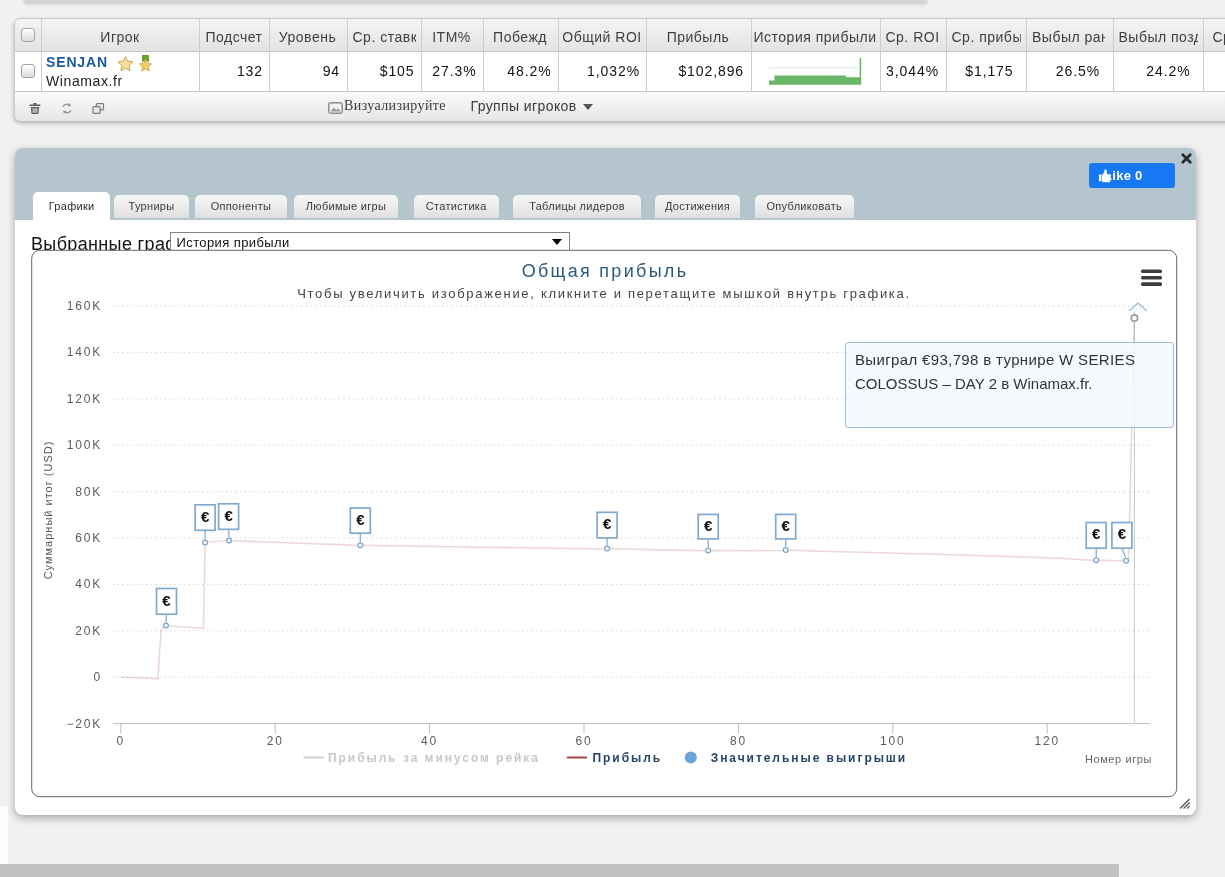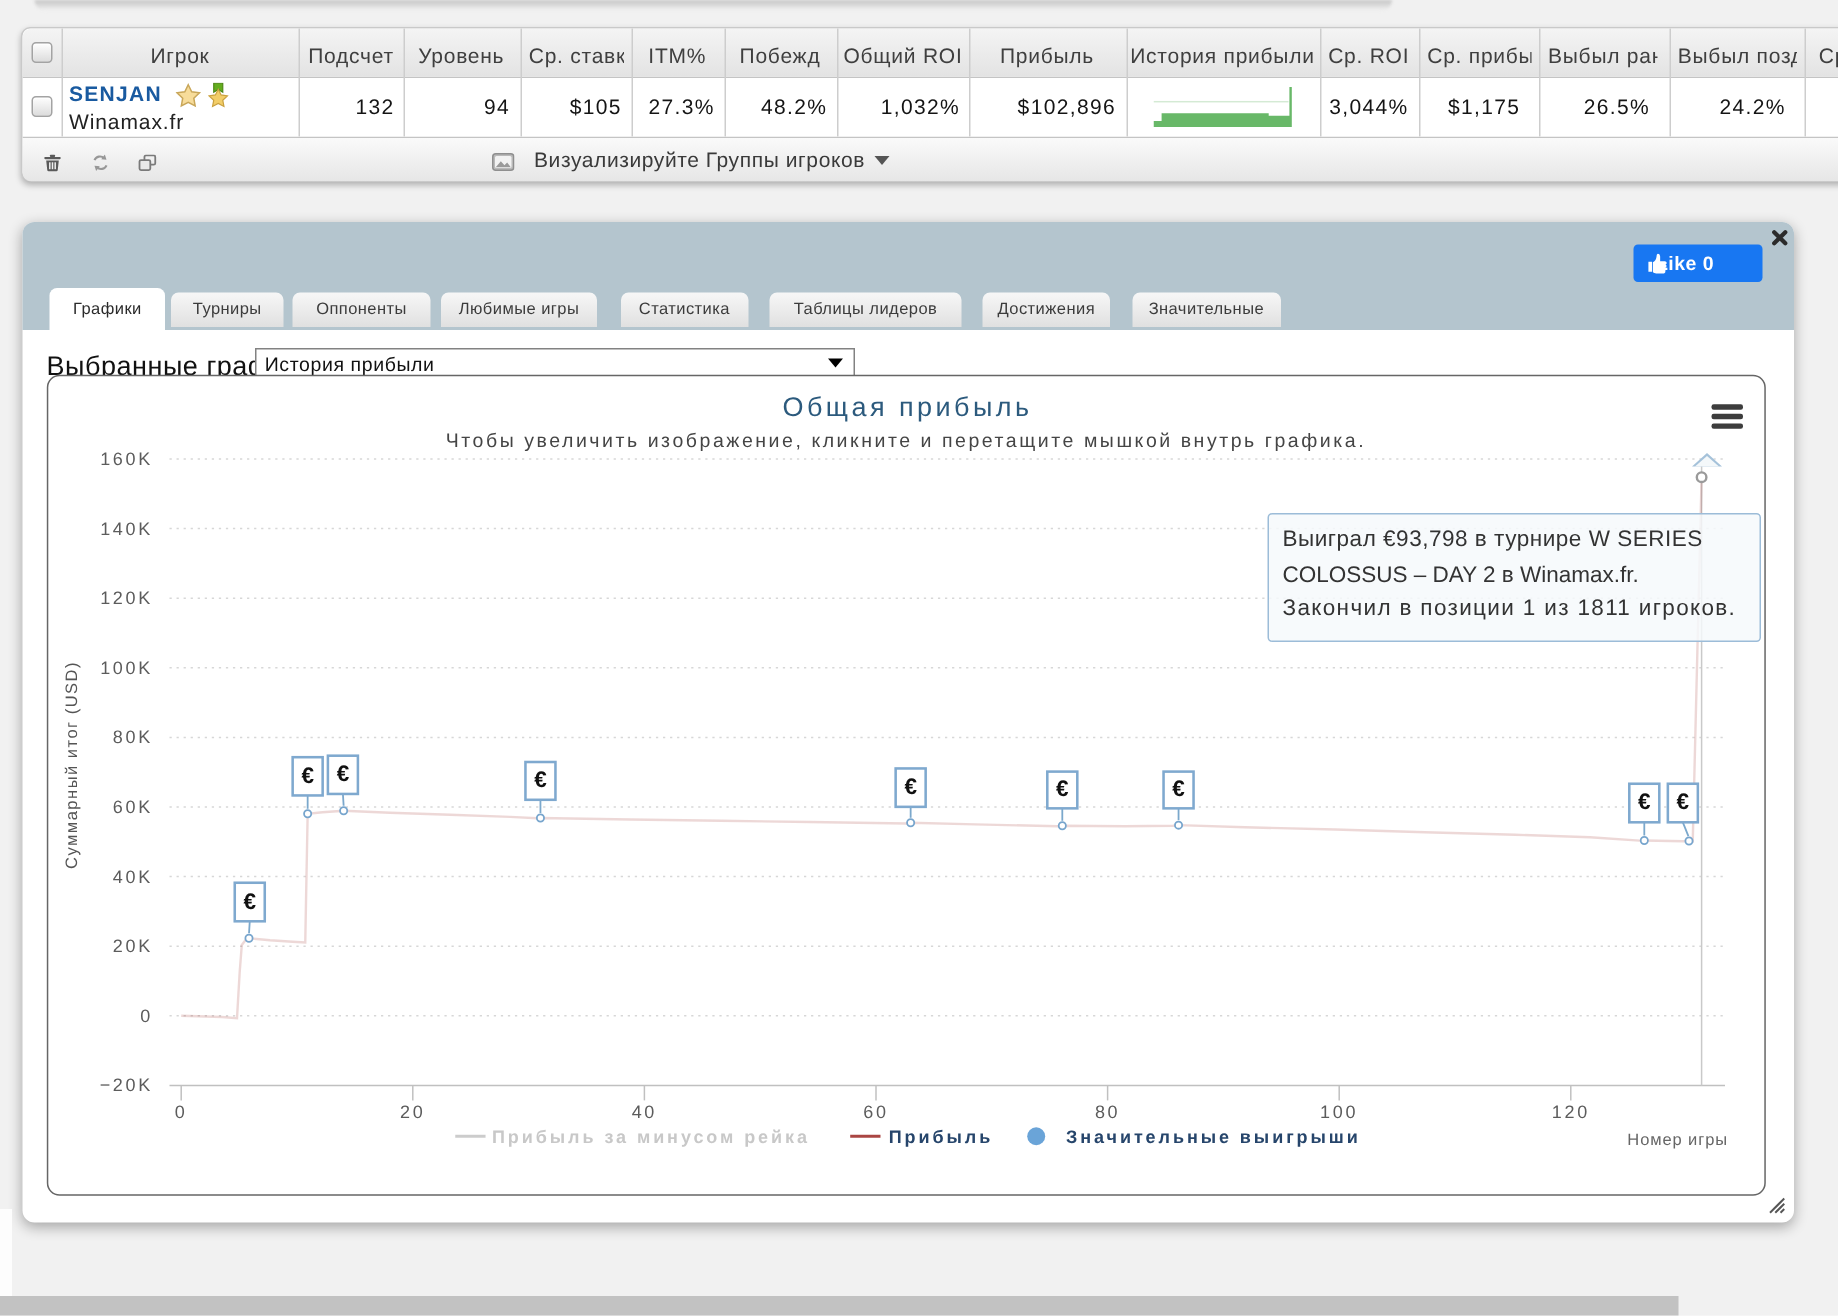--- a/index.html
+++ b/index.html
@@ -144,21 +144,21 @@
     <g fill="none" stroke="#7a7a7a" stroke-width="1.2">
       <rect x="68.3" y="0.6" width="7.2" height="6.2" rx="1"></rect>
       <rect x="65" y="3.7" width="7.2" height="6.7" rx="1" fill="#e9e9e9"></rect>
     </g>
   </svg>
   <svg class="abs" style="left:313px;top:83px;" width="15" height="12" viewBox="0 0 15 12">
     <rect x="0.5" y="0.5" width="14" height="11" rx="2" fill="#b9b9b9" stroke="#8f8f8f"></rect>
     <rect x="2" y="2" width="11" height="8" rx="1" fill="#f2f2f2"></rect>
     <path d="M2.5 9.5 l3.4-4 2.4 2.6 1.8-1.8 2.4 3.2 Z" fill="#9a9a9a"></path>
   </svg>
-  <div class="tbtxt" style="left:341px;">Визуализируйте</div>
+  <div class="tbtxt" style="left:329px;font-family:Liberation Serif, serif;">Визуализируйте</div>
   <div class="tbtxt" style="left:455.5px;">Группы игроков</div>
   <div class="abs" style="left:568px;top:85px;width:0;height:0;border-left:5px solid transparent;border-right:5px solid transparent;border-top:6px solid #555;"></div>
 </div>
 
 <div id="panel">
   <div id="phead"></div>
   <div id="likebtn">
     <svg class="abs" style="left:9px;top:5px;" width="15" height="15" viewBox="0 0 16 16">
       <path fill="#fff" d="M1 7 h2.6 v7 H1 Z M4.2 13.4 V7.2 C5.8 6.6 6.6 5 6.8 3.2 c0.1-0.9 0.2-1.9 1-1.9 c0.9 0 1.5 0.8 1.5 2.1 c0 1.2-0.5 2.4-0.8 3.2 h4.1 c0.8 0 1.4 0.6 1.4 1.2 c0 0.6-0.4 1-0.9 1.1 c0.5 0.2 0.8 0.6 0.8 1.1 c0 0.6-0.4 1-0.9 1.2 c0.3 0.2 0.6 0.6 0.6 1 c0 0.5-0.3 0.9-0.8 1.1 c0.2 0.2 0.3 0.5 0.3 0.8 c0 0.6-0.5 1.1-1.2 1.1 H6.5 c-0.9 0-1.7-0.3-2.3-0.8 Z"></path>
     </svg>
@@ -168,21 +168,21 @@
     <path d="M1.8 1.8 L9.2 9.2 M9.2 1.8 L1.8 9.2" stroke="#2b2b2b" stroke-width="2.8" stroke-linecap="round"></path>
   </svg>
 
   <div class="tab on" style="left:17.7px;width:77.8px;">Графики</div>
   <div class="tab off" style="left:99px;width:75px;">Турниры</div>
   <div class="tab off" style="left:180px;width:92px;">Оппоненты</div>
   <div class="tab off" style="left:279px;width:104px;">Любимые игры</div>
   <div class="tab off" style="left:398.5px;width:85.5px;">Статистика</div>
   <div class="tab off" style="left:498px;width:128px;">Таблицы лидеров</div>
   <div class="tab off" style="left:640px;width:85px;">Достижения</div>
-  <div class="tab off" style="left:739.5px;width:99.5px;">Значительные</div>
+  <div class="tab off" style="left:739.5px;width:99.5px;">Опубликовать</div>
 
   <div id="sellabel">Выбранные графики:</div>
   <div id="selbox">
       <div id="seltext">История прибыли</div>
       <div id="selarrow"></div>
     </div>
 </div>
 
 <svg class="abs" style="left:0;top:0;z-index:10;" width="1225" height="877" viewBox="0 0 1225 877">
 
@@ -312,17 +312,16 @@
     <line x1="1183.5" y1="808.5" x2="1189.5" y2="802.5"></line>
     <line x1="1187" y1="808.5" x2="1189.5" y2="806"></line>
   </g>
 </svg>
 
 <div id="ttarrow"></div>
 <div id="ttarrow2"></div>
 <div id="tooltip">
   <div style="top:8px;letter-spacing:0.35px;">Выиграл €93,798 в турнире W SERIES</div>
   <div style="top:32px;letter-spacing:0px;">COLOSSUS – DAY 2 в Winamax.fr.</div>
-  <div style="top:54px;letter-spacing:0.9px;">Закончил в позиции 1 из 1811 игроков.</div>
 </div>
 
 <div id="leftwhite"></div>
 <div id="sbthumb"></div>
 
 </body></html>

